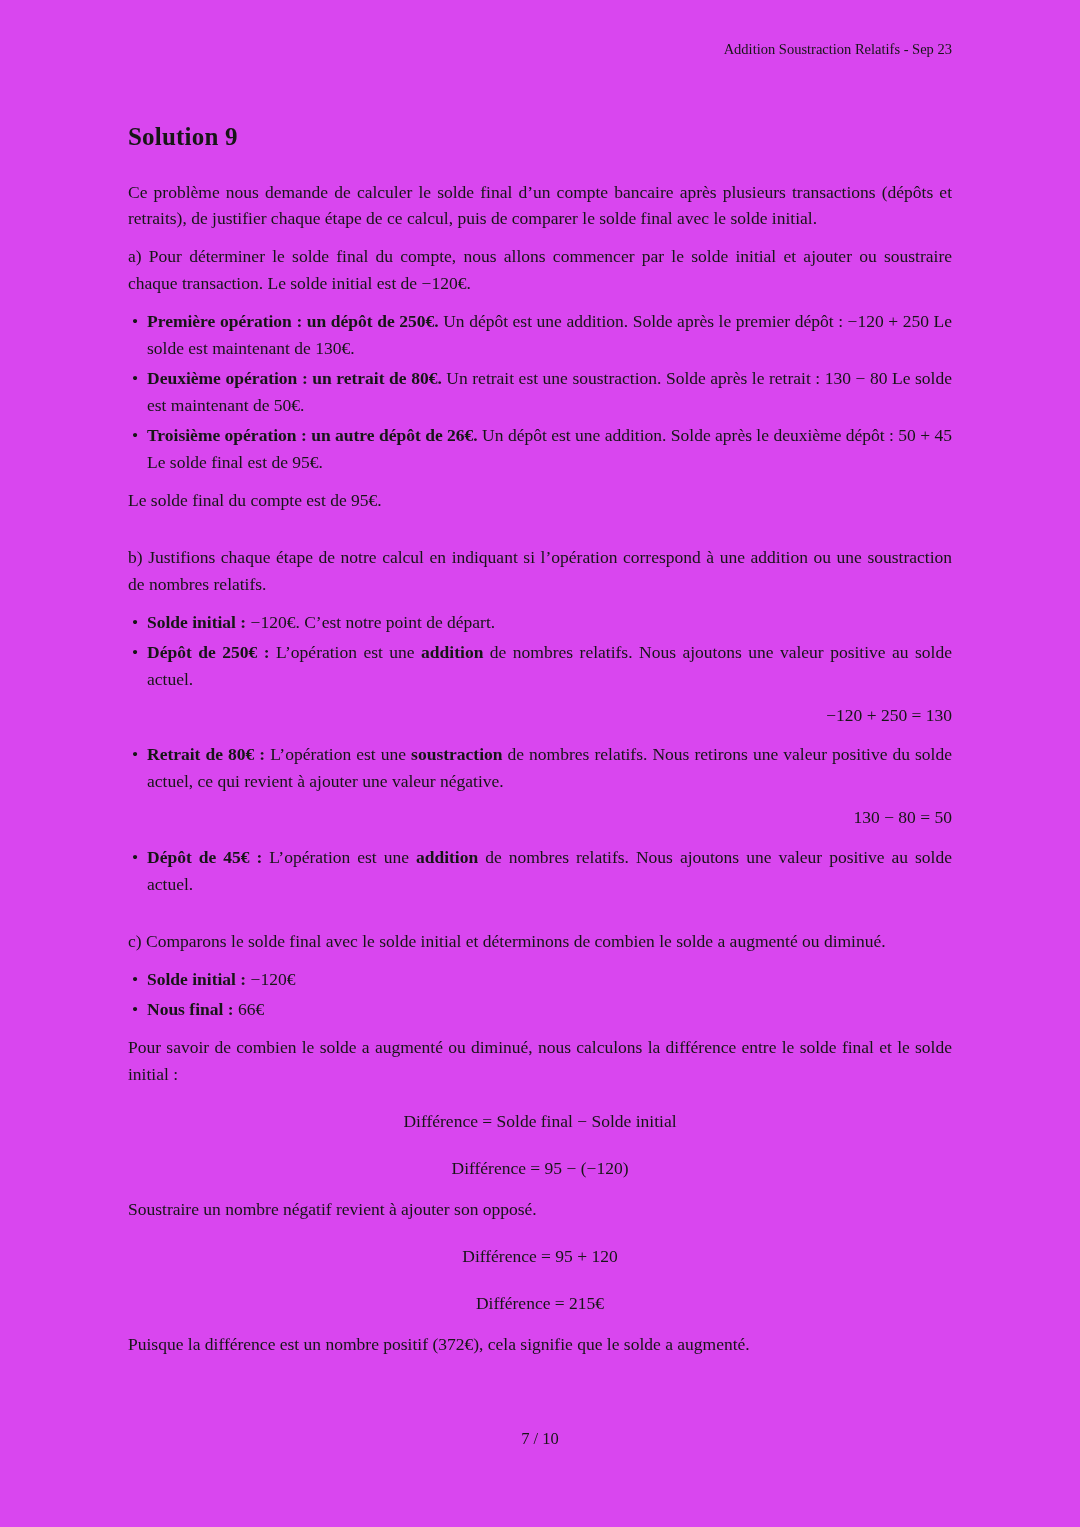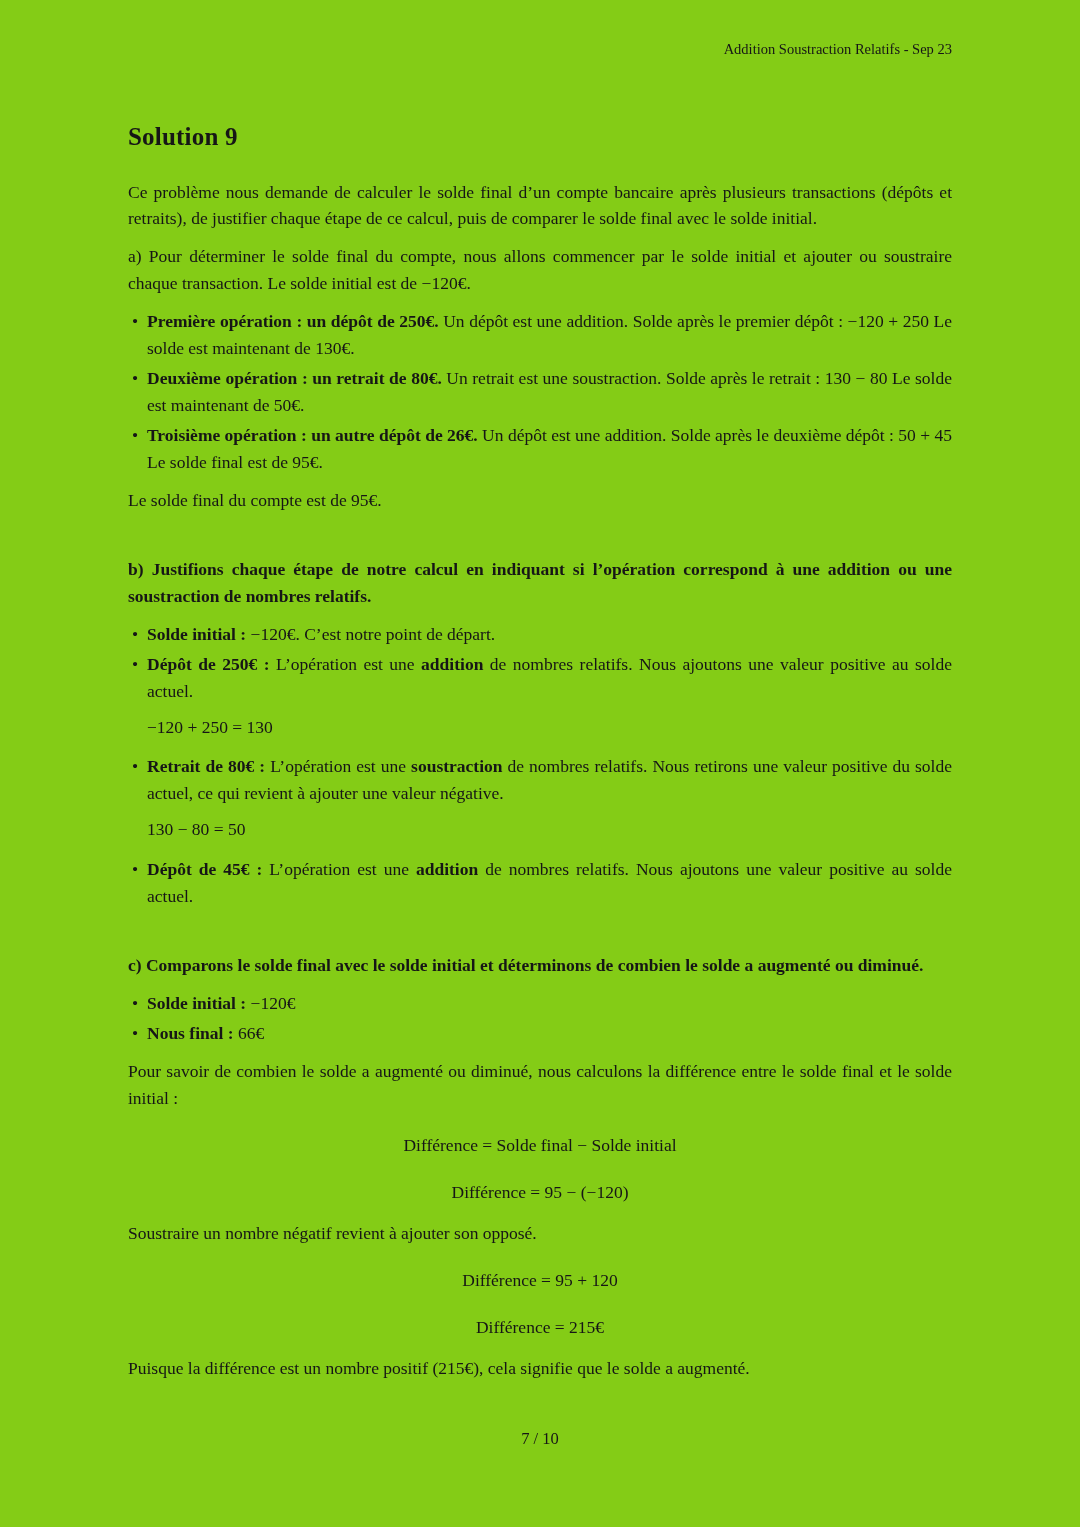--- a/index.html
+++ b/index.html
@@ -1,21 +1,21 @@
 <!DOCTYPE html>
 <html lang="fr"><head>
 <meta charset="utf-8">
 <style>
   * { margin: 0; padding: 0; box-sizing: border-box; }
   html, body { background: #ffffff; }
   .page {
     position: relative;
     width: 1080px;
     height: 1527px;
-    background: #84cc16;
+    background: #d946ef;
     overflow: hidden;
     font-family: "Liberation Serif", "DejaVu Serif", serif;
     color: #161616;
     font-size: 17.5px;
     line-height: 1.54;
   }
   .header {
     position: absolute;
     top: 38px;
     right: 128px;
@@ -49,28 +49,28 @@
     margin-bottom: 3px;
   }
   ul.bullets > li::before {
     content: "\2022";
     position: absolute;
     left: 4px;
     top: 0;
   }
   .bold { font-weight: bold; }
   .equation {
-    text-align: left;
+    text-align: right;
     margin: 9px 0 13px 0;
   }
   .eq-standalone {
     text-align: center;
     margin: 20px 0 14px 0;
   }
-  .section-gap { margin-top: 42px; font-weight: bold; }
+  .section-gap { margin-top: 30px; }
   .footer {
     position: absolute;
     bottom: 76px;
     left: 0;
     width: 100%;
     text-align: center;
     font-size: 16.5px;
   }
 </style>
 </head>
@@ -125,19 +125,19 @@
     <p class="para">Pour savoir de combien le solde a augmenté ou diminué, nous calculons la différence entre le solde final et le solde initial :</p>
 
     <div class="eq-standalone">Différence = Solde final − Solde initial</div>
     <div class="eq-standalone">Différence = 95 − (−120)</div>
 
     <p class="para">Soustraire un nombre négatif revient à ajouter son opposé.</p>
 
     <div class="eq-standalone">Différence = 95 + 120</div>
     <div class="eq-standalone">Différence = 215€</div>
 
-    <p class="para">Puisque la différence est un nombre positif (215€), cela signifie que le solde a augmenté.</p>
+    <p class="para">Puisque la différence est un nombre positif (372€), cela signifie que le solde a augmenté.</p>
 
   </div>
 
   <div class="footer">7 / 10</div>
 
 </div>
 
 </body></html>

